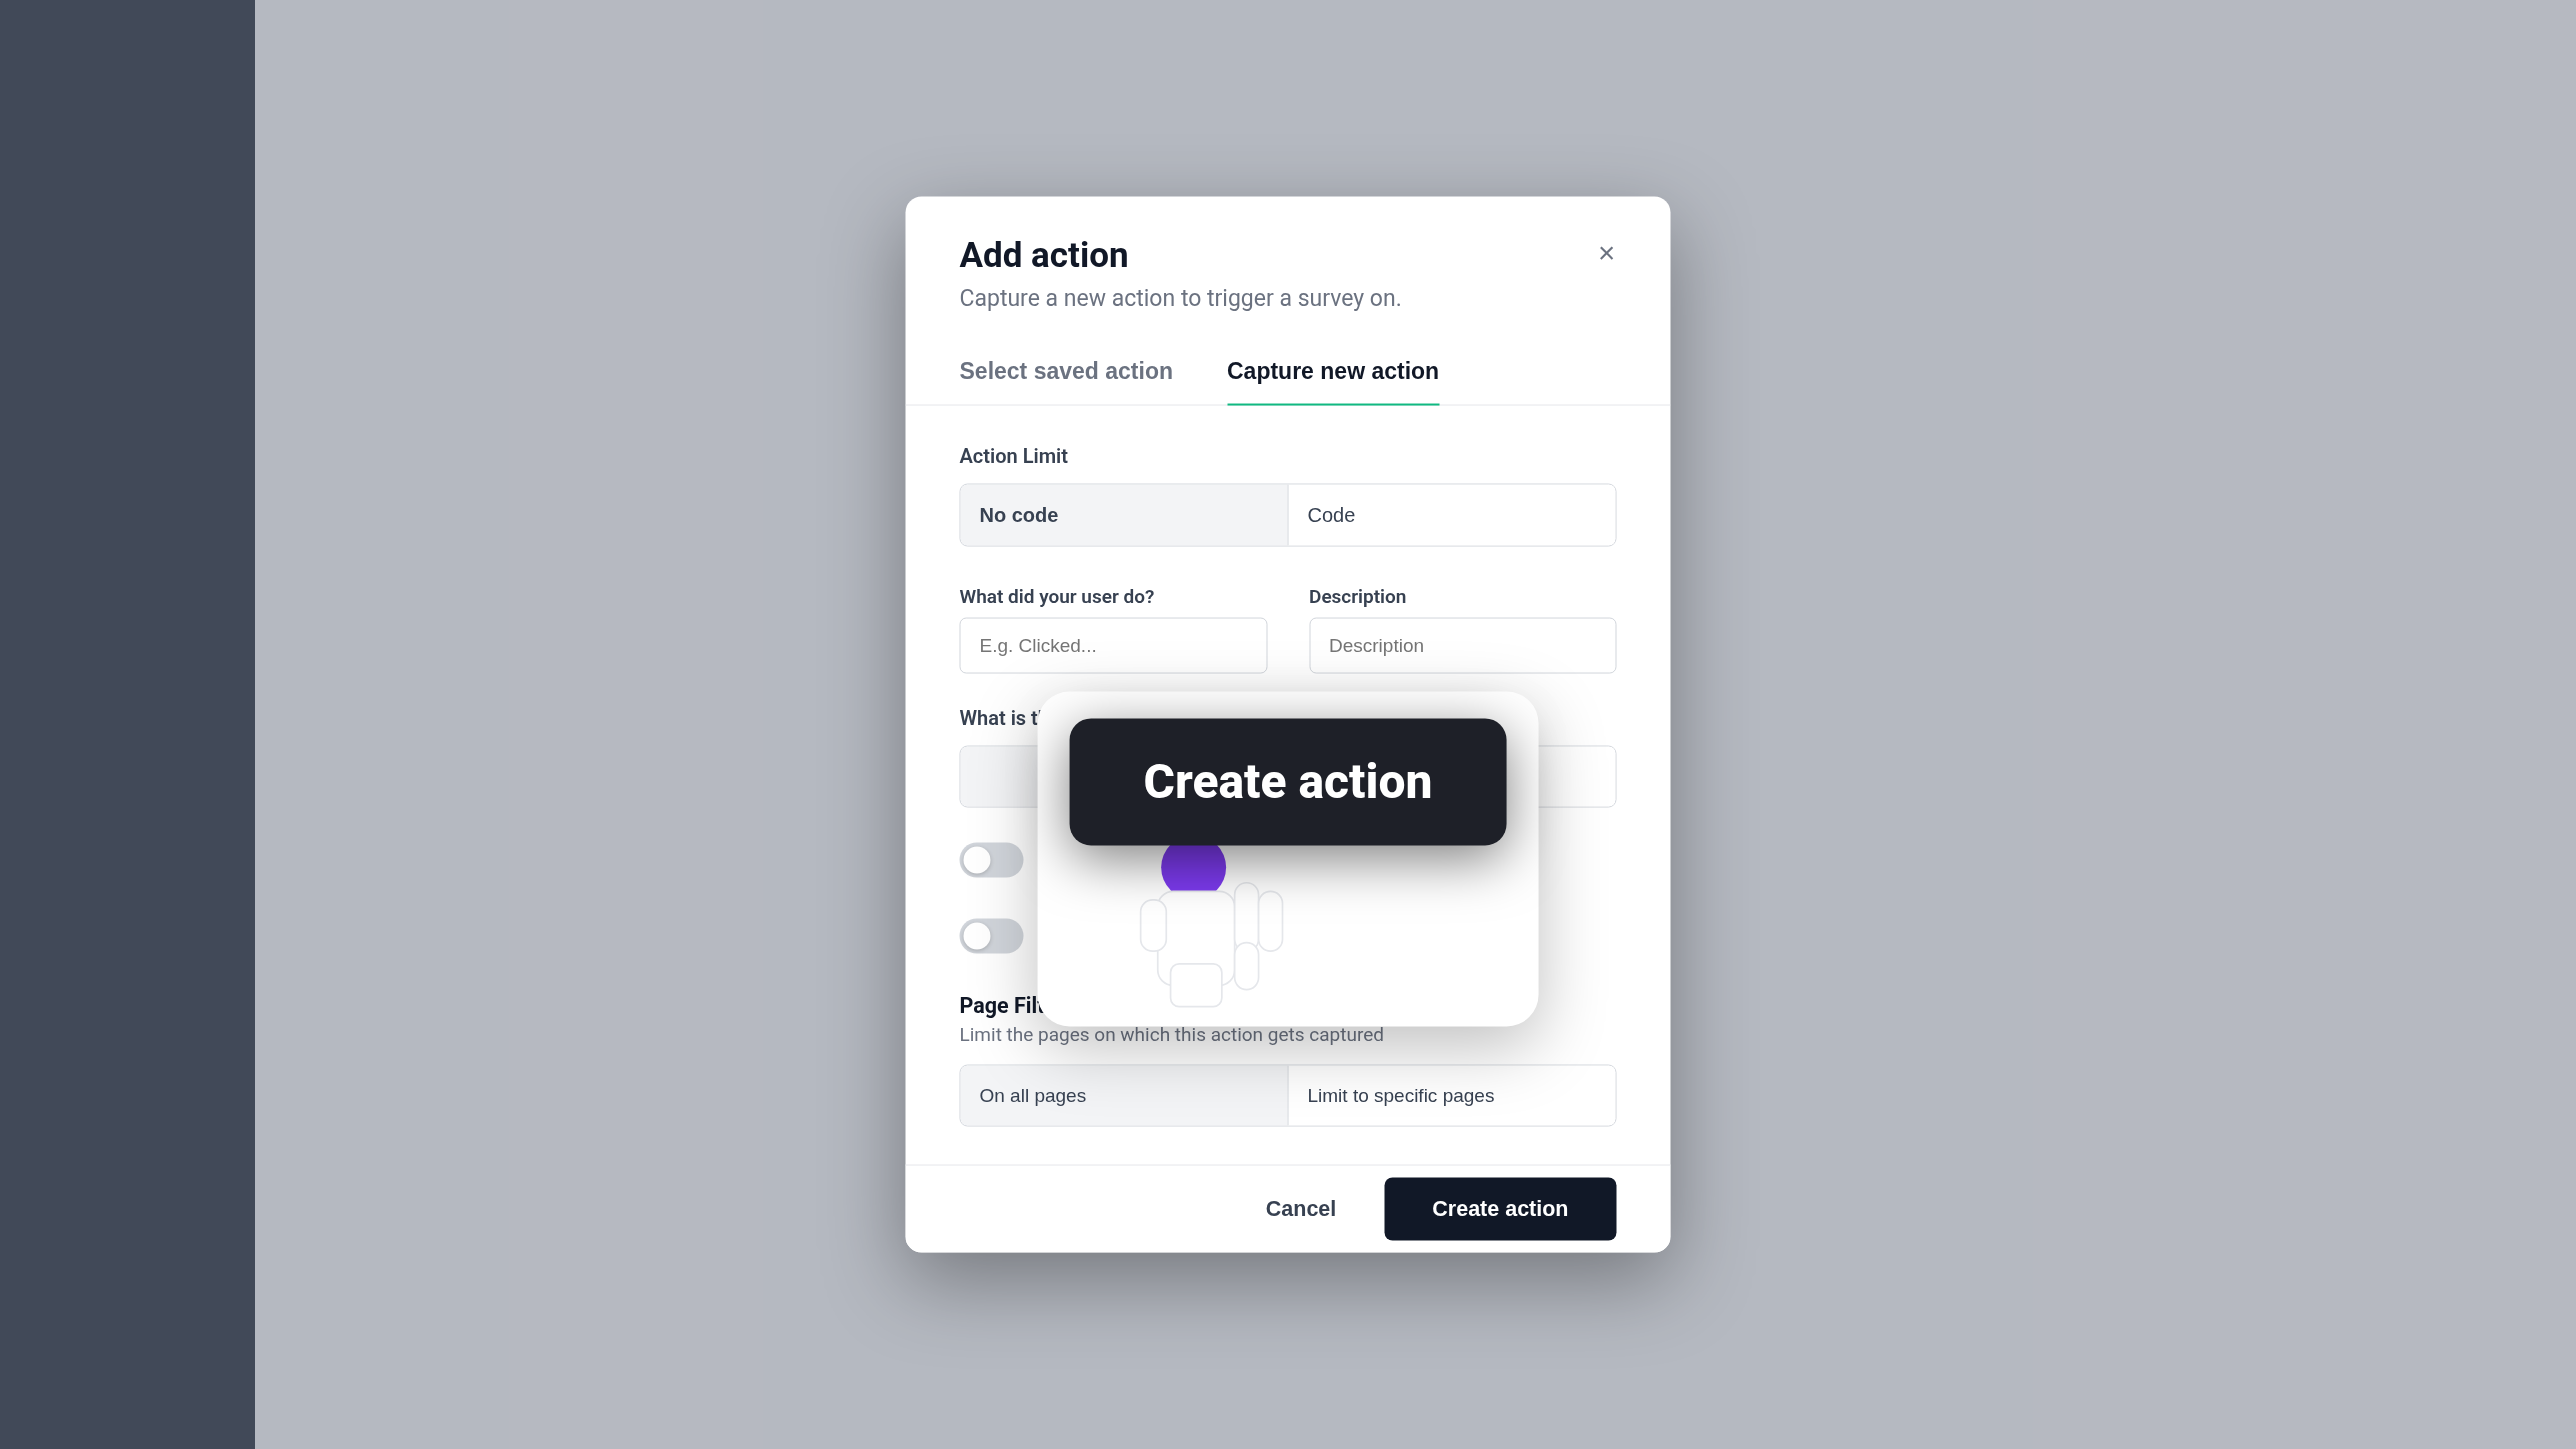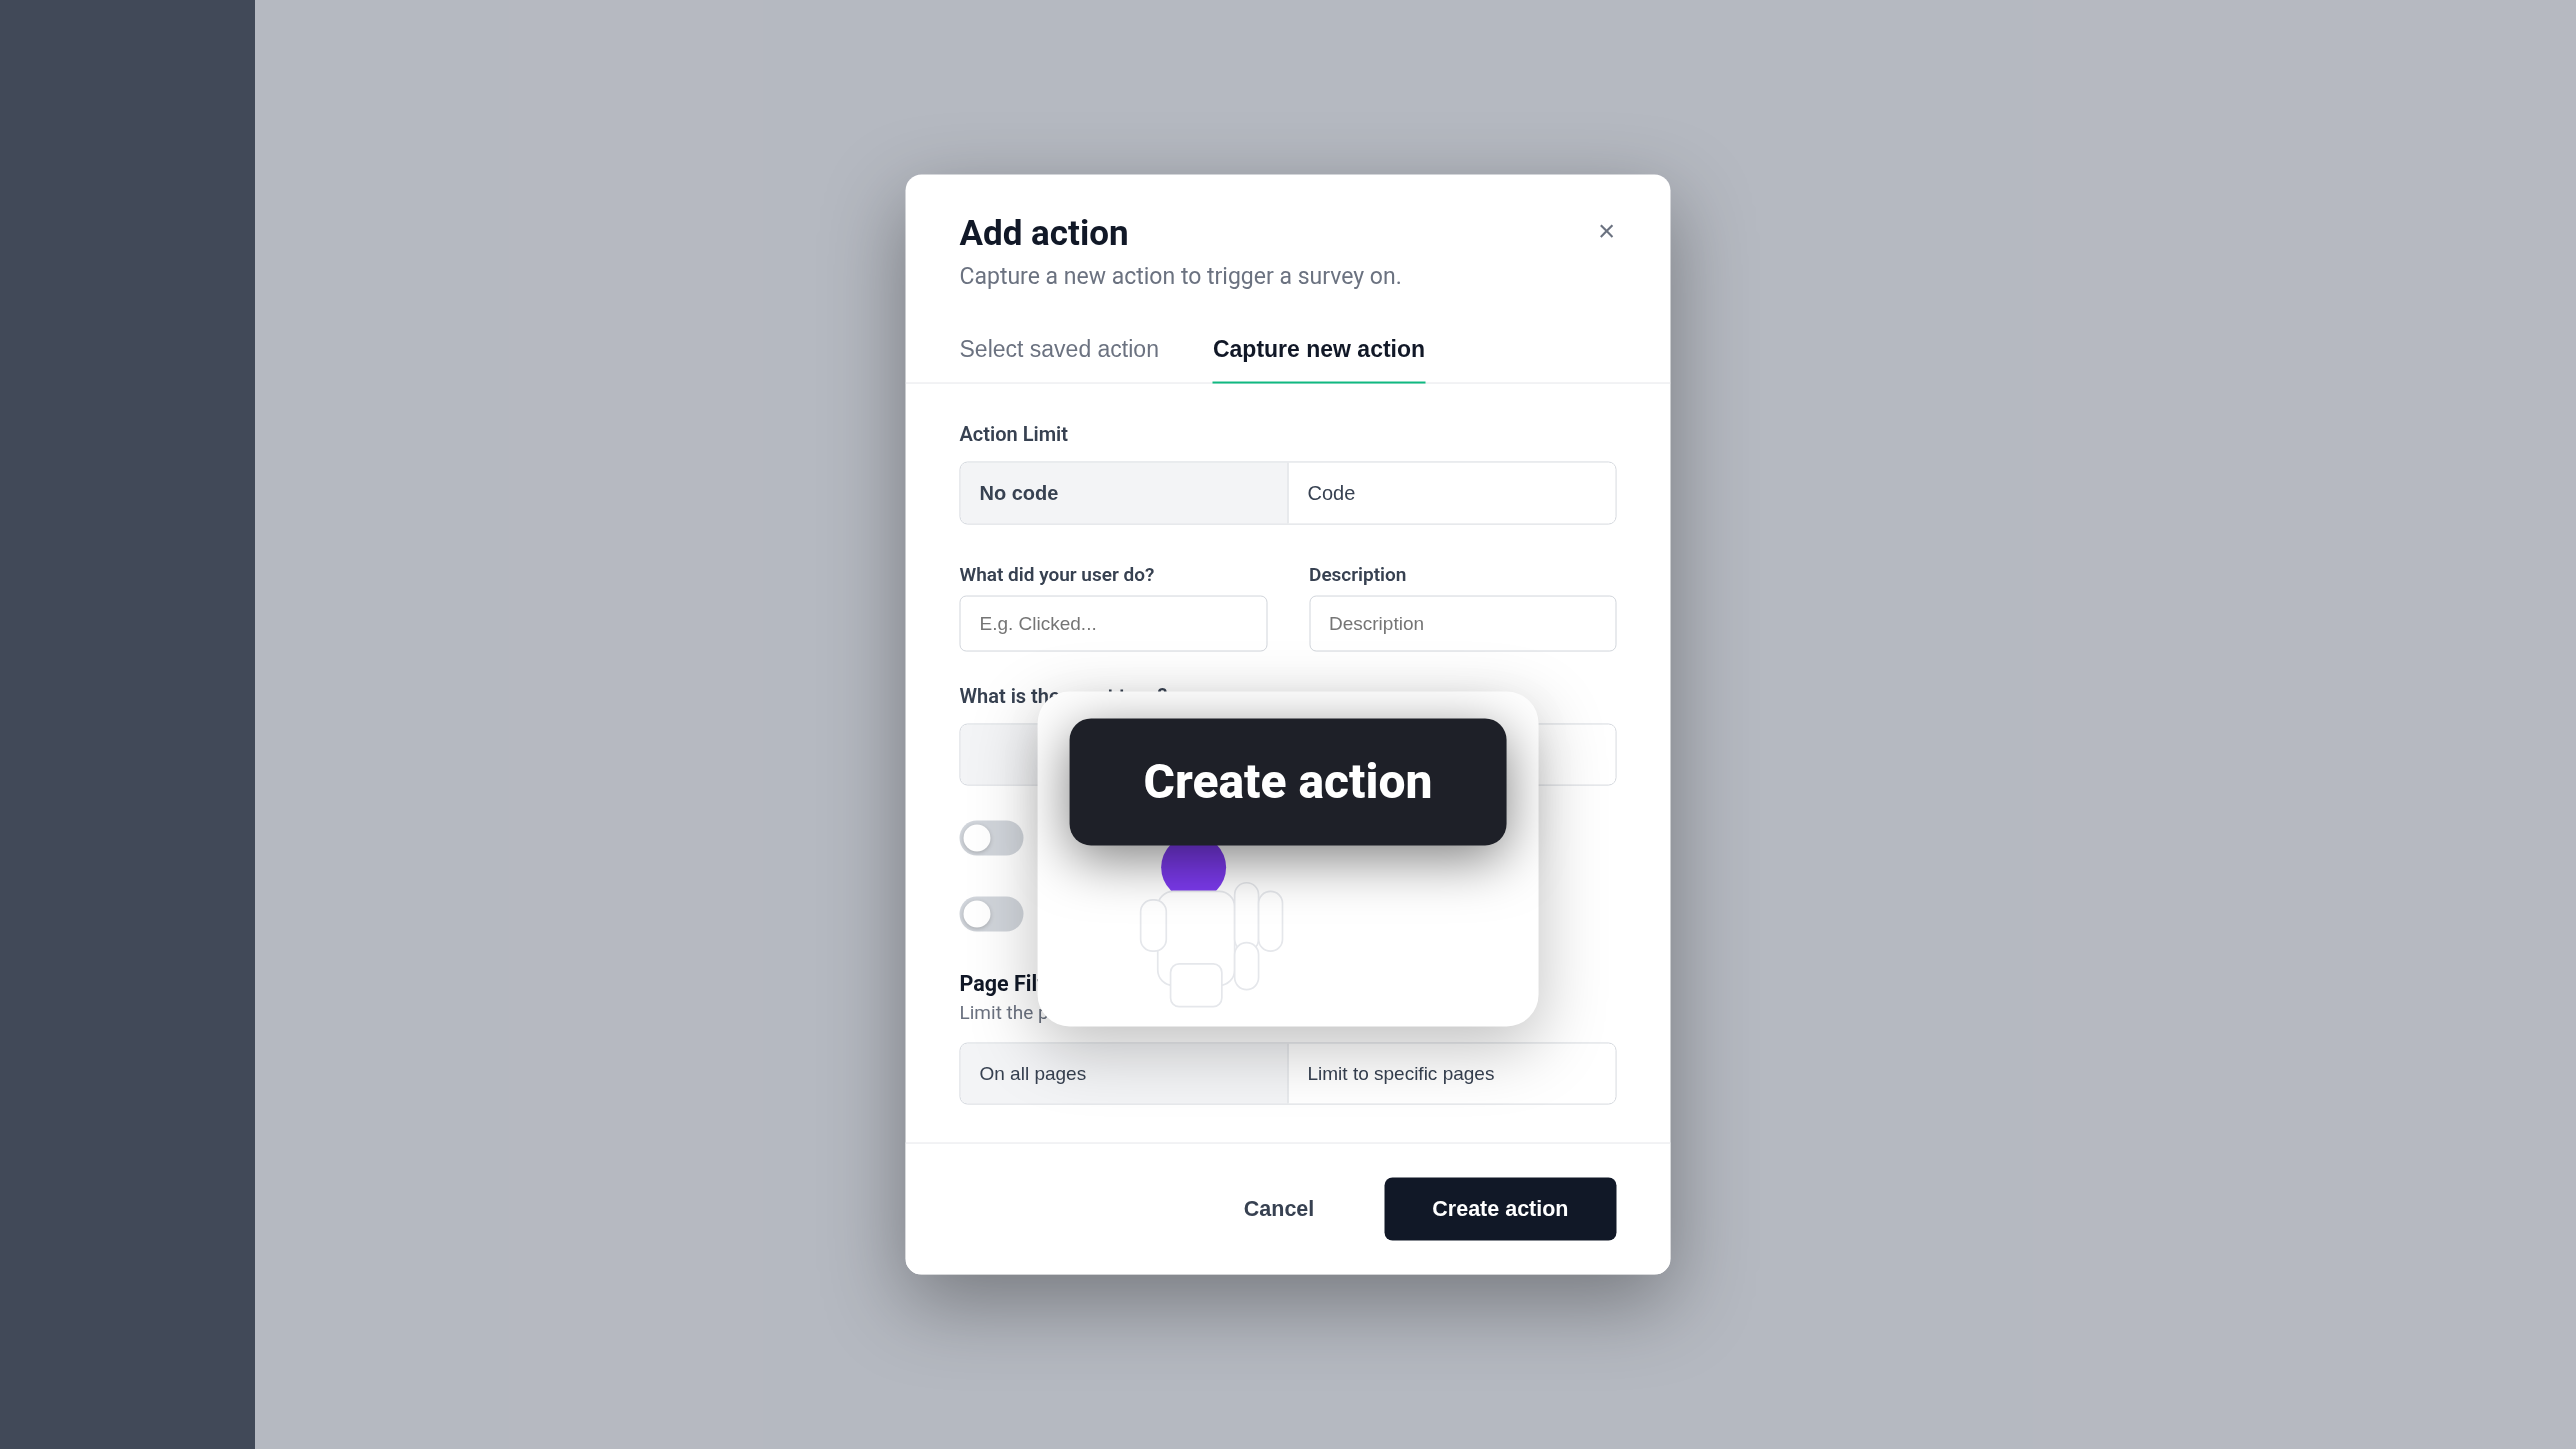--- a/index.html
+++ b/index.html
@@ -100,21 +100,21 @@
       gap: 54px;
     }
 
     .tab {
       padding: 19px 0;
       font-size: 23px;
       cursor: pointer;
       color: #6b7280;
       border-bottom: 2.7px solid transparent;
       margin-bottom: -1.3px;
-      font-weight: 400;
+      font-weight: 700;
       background: none;
       border-top: none;
       border-left: none;
       border-right: none;
     }
 
     .tab.active {
       color: #111827;
       border-bottom-color: #10b981;
       font-weight: 600;
@@ -300,22 +300,22 @@
 
     .pf-btn.active {
       background: #f3f4f6;
     }
 
     
     .dialog-footer {
       display: flex;
       justify-content: flex-end;
       align-items: center;
-      gap: 32px;
-      padding: 34px 54px;
+      gap: 10px;
+      padding: 12px 54px;
       border-top: 1.3px solid #e5e7eb;
       background: #fff;
     }
 
     .btn-cancel {
       padding: 19px 38px;
       font-size: 21.5px;
       font-weight: 600;
       color: #374151;
       background: none;

